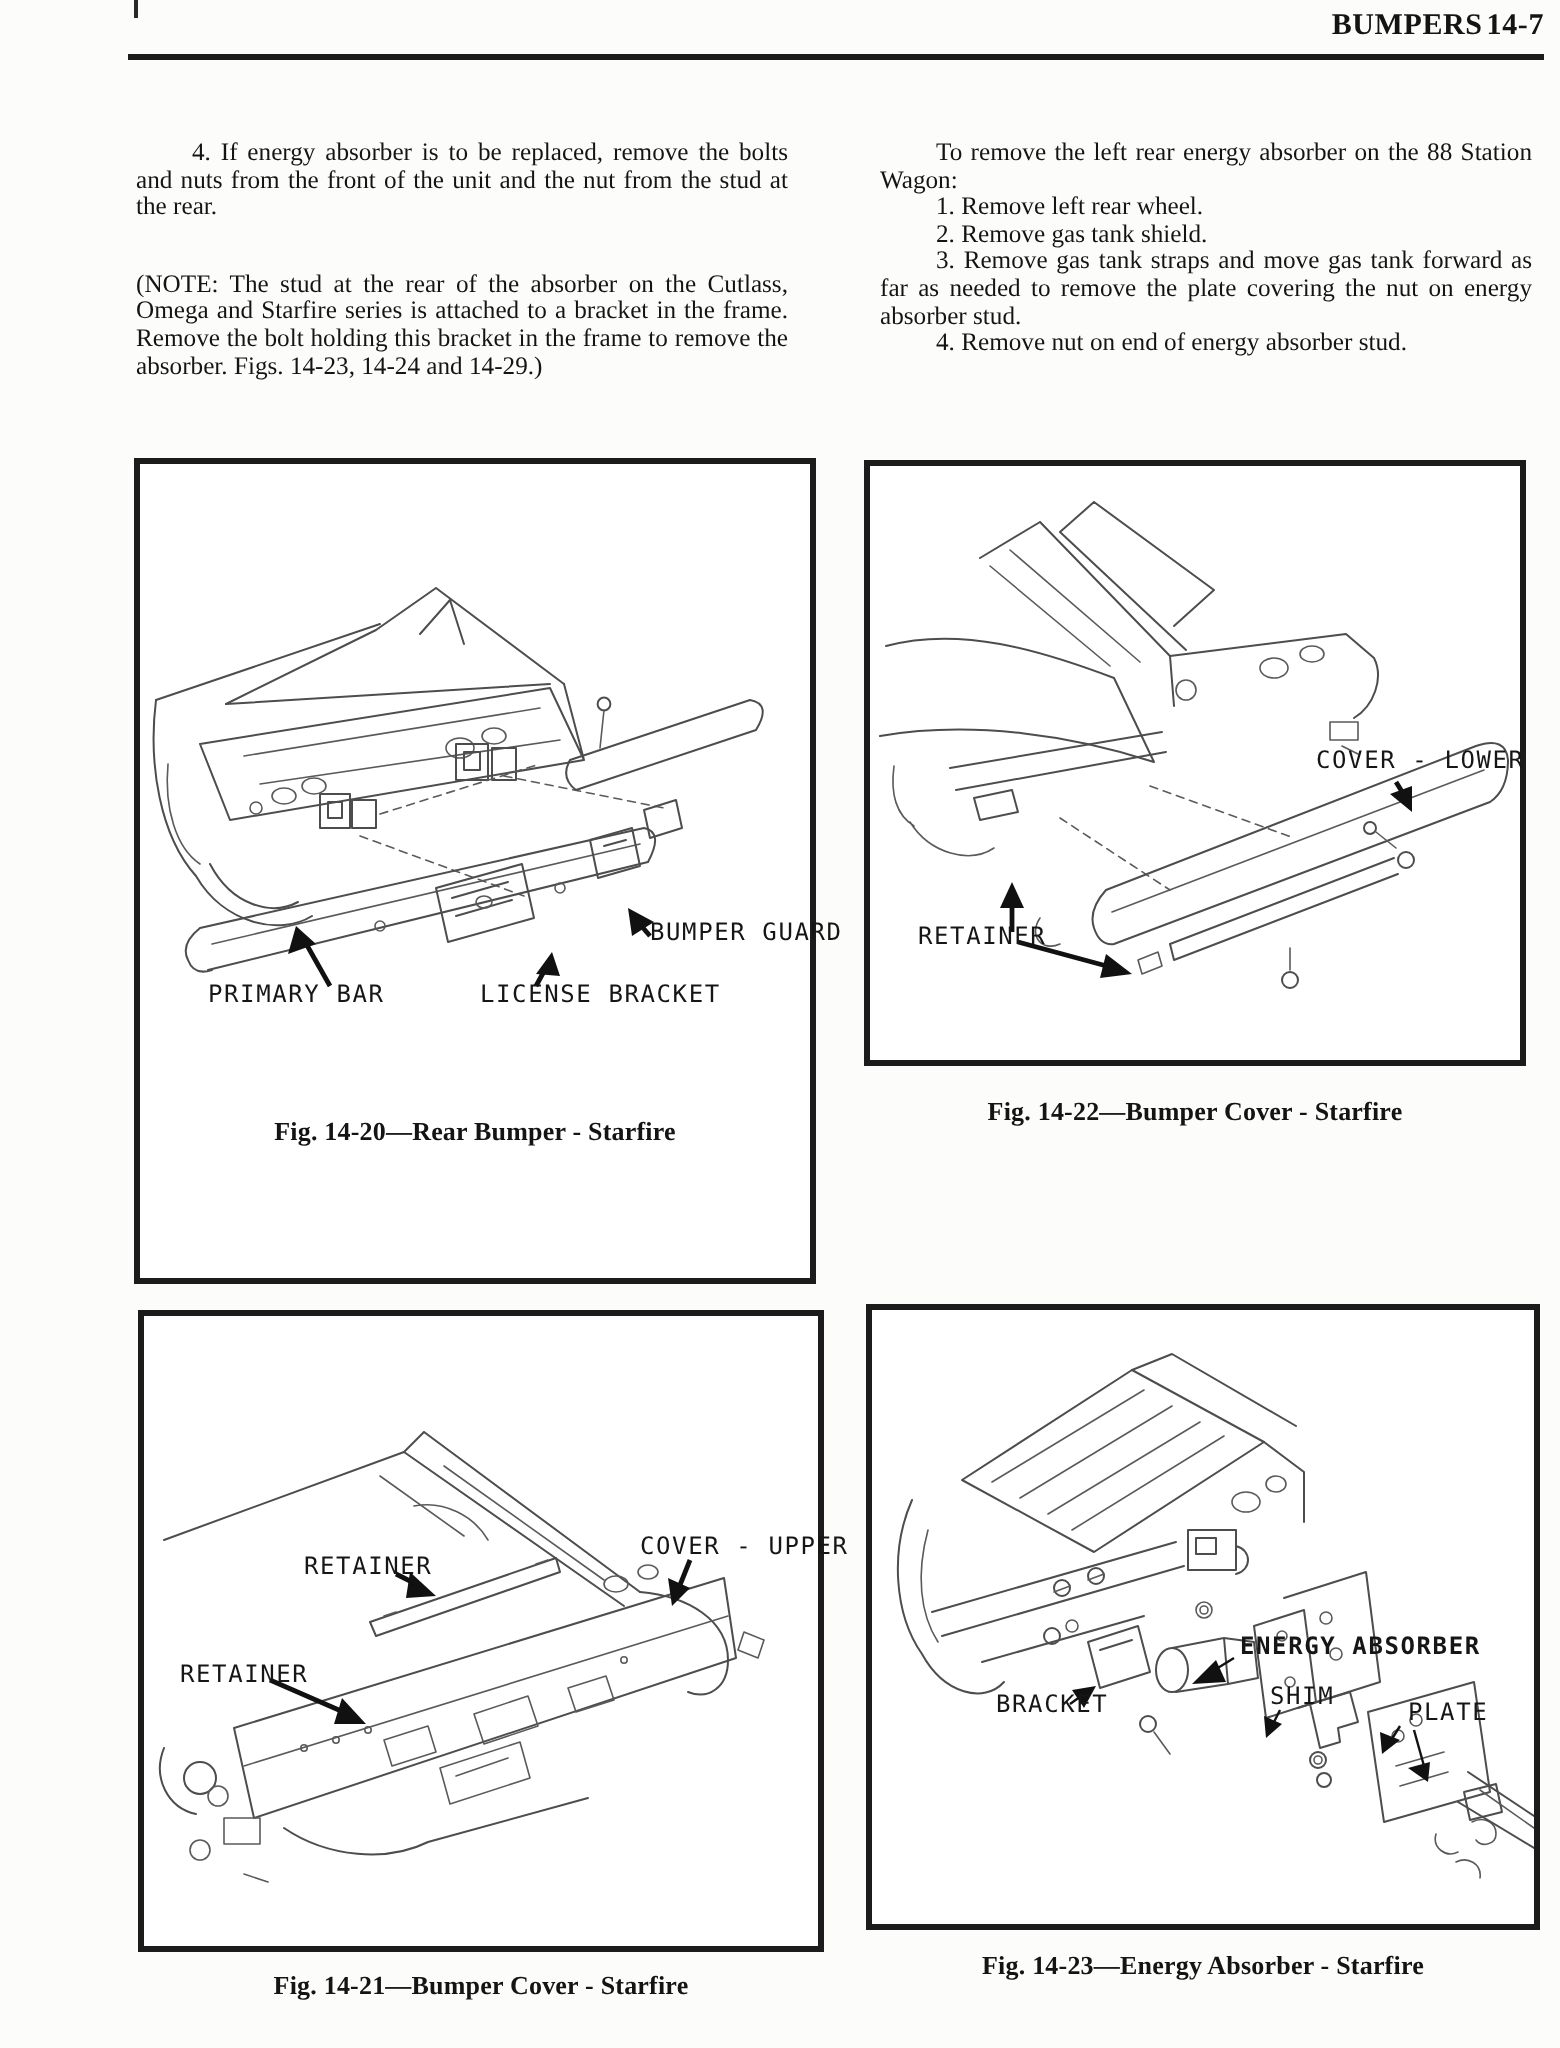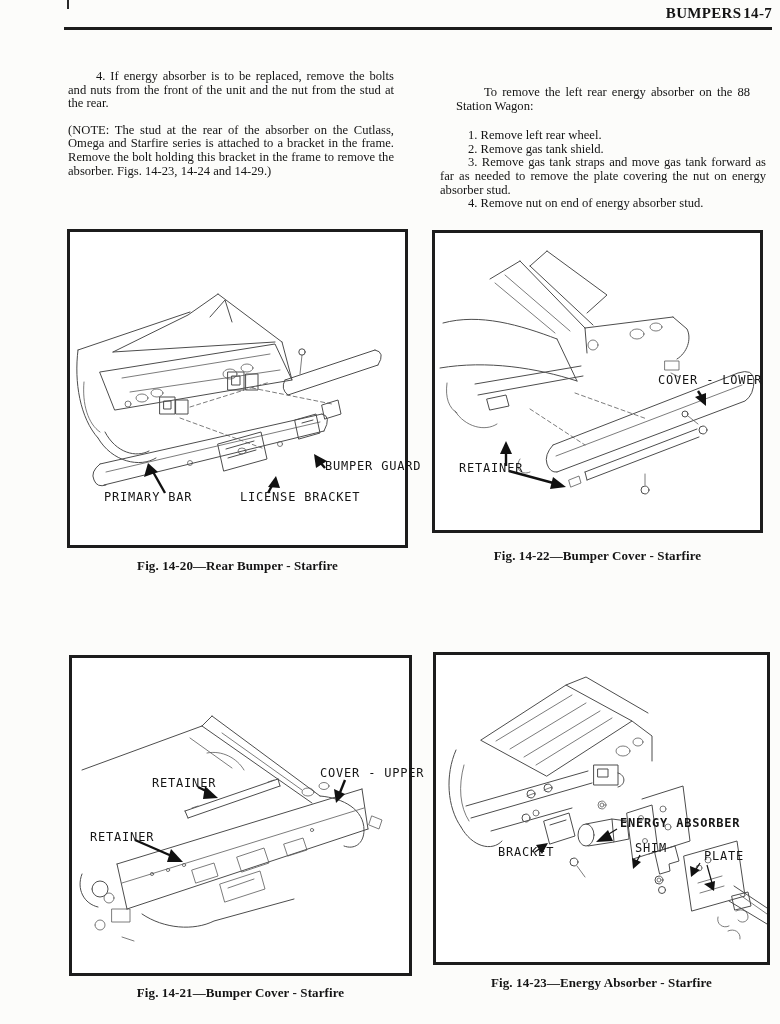--- a/index.html
+++ b/index.html
@@ -14,21 +14,21 @@
   }
   .hdr .pg{margin-left:2px;}
   .rule{position:absolute;top:27px;left:64px;width:708px;height:3px;background:#1c1c1c;}
   .tick{position:absolute;top:0;left:67px;width:2px;height:9px;background:#2a2a2a;}
   .col{
     position:absolute;top:70px;width:326px;
     font-size:12.6px;line-height:13.6px;text-align:justify;
   }
   .col-l{left:68px;} .col-r{left:440px;}
   .p-ind{text-indent:28px;margin:0;}
-  .p-note{margin:13px 0 0 0;}
+  .p-note{margin:25px 0 0 0;}
   .step{text-indent:28px;margin:0;}
   .figbox{
     position:absolute;background:#ffffff;border:3px solid #1c1c1c;box-sizing:border-box;
   }
   .figbox svg{position:absolute;left:0;top:0;}
   .flabel{
     position:absolute;white-space:nowrap;
     font-family:"DejaVu Sans Mono", monospace;
     font-size:12px;letter-spacing:.8px;color:#161616;font-weight:500;
   }
@@ -49,28 +49,28 @@
 </div>
 <div class="rule"></div>
 <div class="tick"></div>
 
 <div class="col col-l">
   <p class="p-ind">4. If energy absorber is to be replaced, remove the bolts and nuts from the front of the unit and the nut from the stud at the rear.</p>
   <p class="p-note">(NOTE: The stud at the rear of the absorber on the Cutlass, Omega and Starfire series is attached to a bracket in the frame. Remove the bolt holding this bracket in the frame to remove the absorber. Figs. 14-23, 14-24 and 14-29.)</p>
 </div>
 
 <div class="col col-r">
-  <p class="p-ind" style="margin:16px;">To remove the left rear energy absorber on the 88 Station Wagon:</p>
+  <p class="p-ind" style="margin:0;">To remove the left rear energy absorber on the 88 Station Wagon:</p>
   <div class="step">1. Remove left rear wheel.</div>
   <div class="step">2. Remove gas tank shield.</div>
   <div class="step">3. Remove gas tank straps and move gas tank forward as far as needed to remove the plate covering the nut on energy absorber stud.</div>
   <div class="step">4. Remove nut on end of energy absorber stud.</div>
 </div>
 
-<div class="figbox" style="left:67px;top:229px;width:341px;height:319px;">
+<div class="figbox" style="left:67px;top:229px;width:341px;height:413px;">
   <svg width="335" height="313" viewBox="0 0 335 313">
 
     <path class="art" d="M148,62 L212,110 M148,62 L118,83 L43,120 M8,118 L120,80 M140,85 L155,68 L162,90"></path>
     <path class="art" d="M43,120 L205,110 M30,140 L205,112 L222,148 L45,178 Z M212,110 L222,148"></path>
     <path class="art2" d="M52,146 L200,122 M60,160 L210,138"></path>
 
     <ellipse class="art2" cx="72" cy="166" rx="6" ry="4"></ellipse>
     <ellipse class="art2" cx="87" cy="161" rx="6" ry="4"></ellipse>
     <circle class="art2" cx="58" cy="172" r="3"></circle>
     <ellipse class="art2" cx="160" cy="142" rx="7" ry="5"></ellipse>

